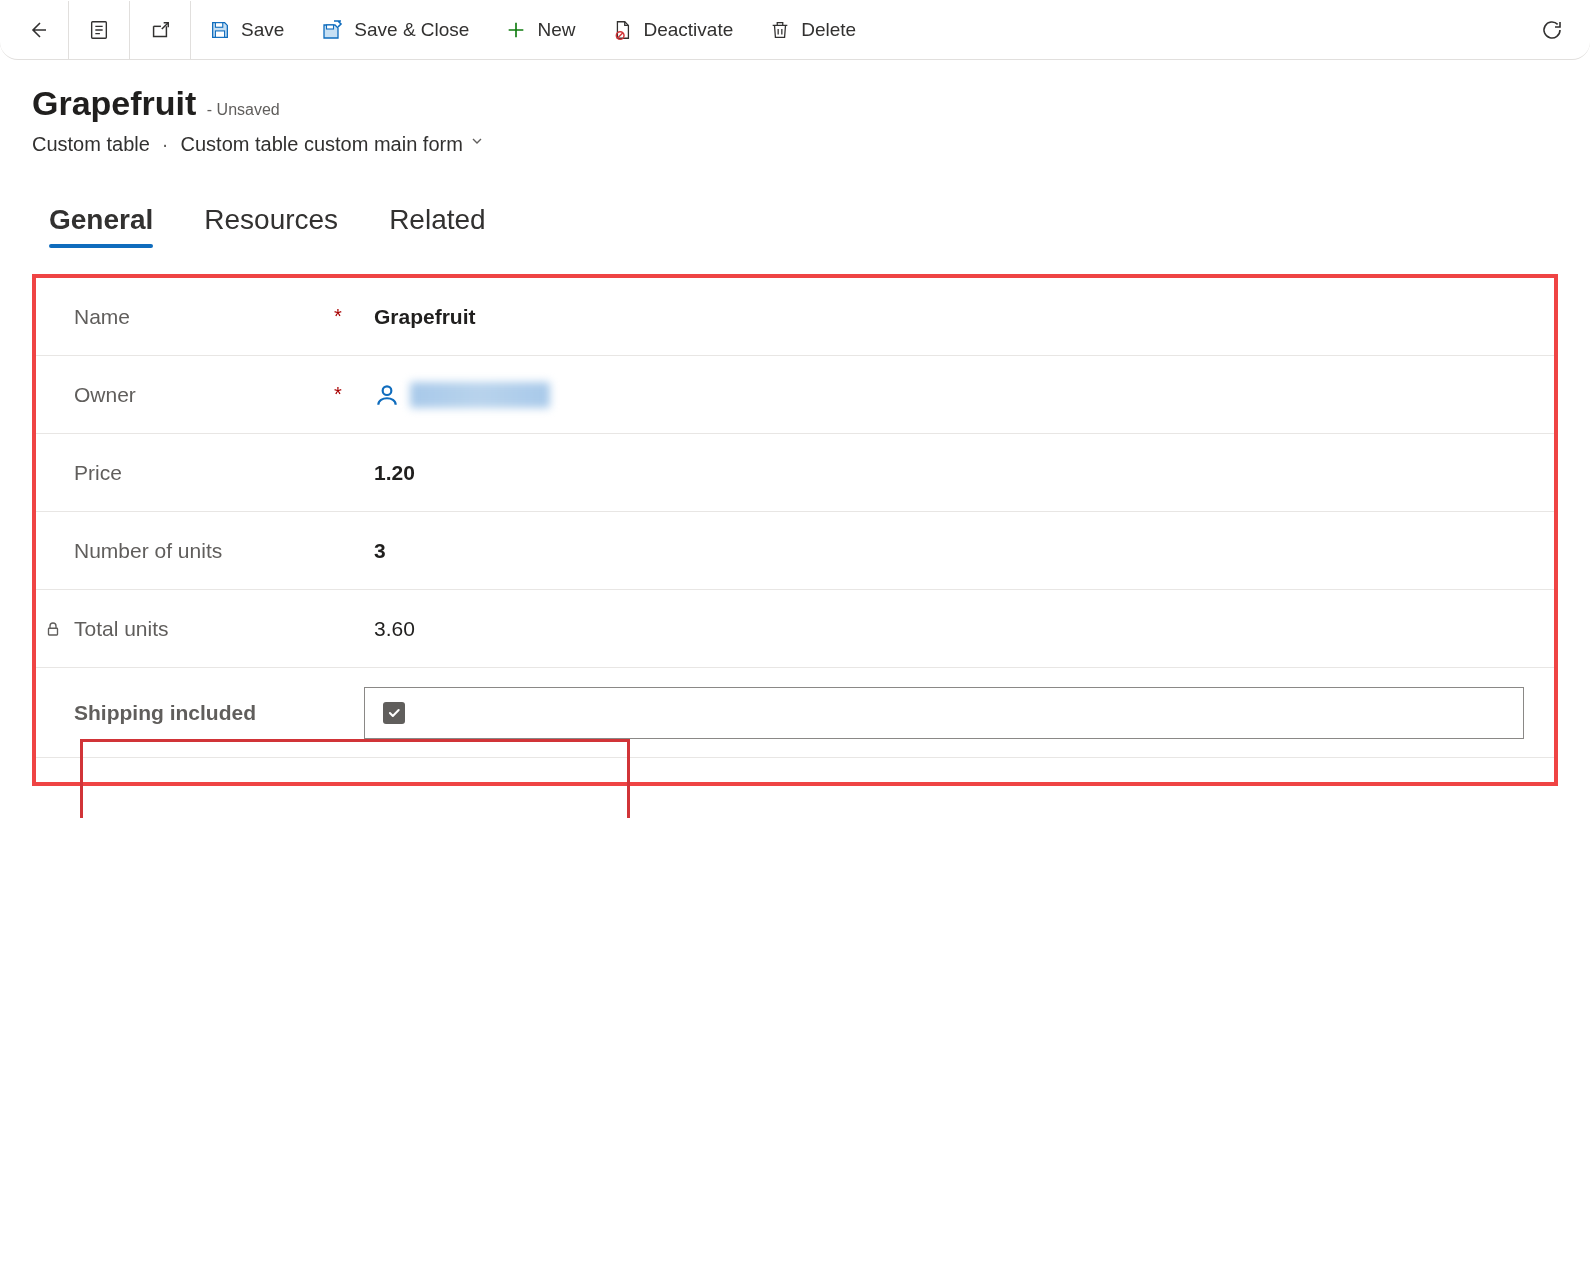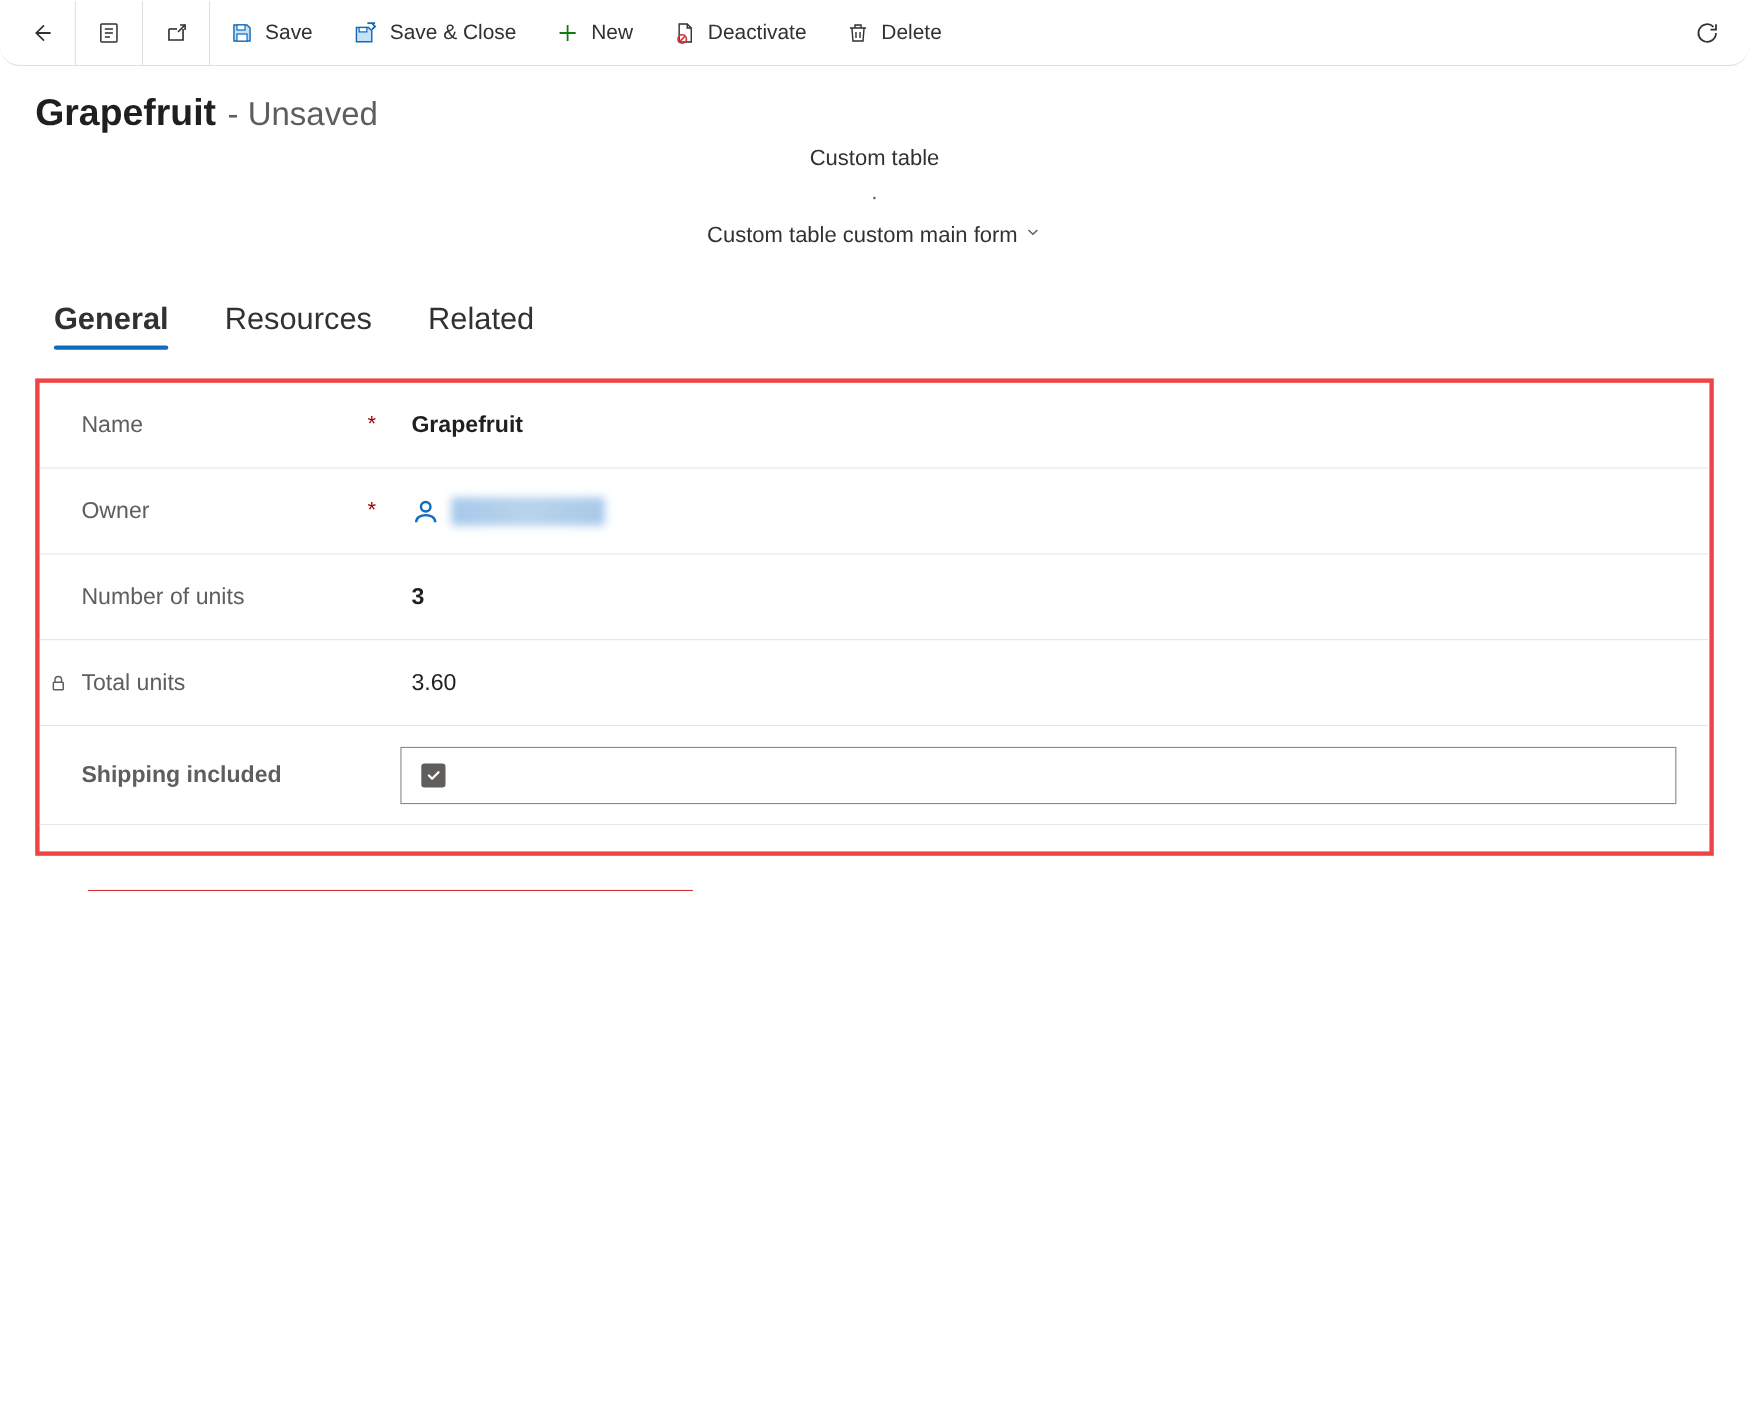--- a/index.html
+++ b/index.html
@@ -45,33 +45,32 @@
     .page-content { padding: 24px 32px 32px 32px; }
 
     .record-header { margin-bottom: 6px; }
     .record-title {
       font-size: 34px;
       font-weight: 600;
       color: #201f1e;
       display: inline;
     }
     .record-status {
-      font-size: 30px;
+      font-size: 16px;
       font-weight: 400;
       color: #605e5c;
       margin-left: 6px;
     }
     .record-subheader {
       display: flex;
       align-items: center;
       gap: 12px;
       margin-top: 10px;
       font-size: 20px;
       color: #323130;
-      flex-direction: column;
     }
     .dot-sep { color: #605e5c; }
     .form-selector { display: flex; align-items: flex-start; gap: 6px; cursor: pointer; }
 
     .tabs {
       display: flex;
       gap: 34px;
       margin-top: 48px;
       border-bottom: none;
     }
@@ -308,20 +307,26 @@
         <span class="icon owner-icon">
           <svg width="26" height="26" viewBox="0 0 24 24" fill="none" stroke="#0f6cbd" stroke-width="2">
             <circle cx="12" cy="8" r="4"></circle>
             <path d="M4 21c0-4 4-6 8-6s8 2 8 6"></path>
           </svg>
         </span>
         <span class="owner-blur"></span>
       </div>
     </div>
 
+    <div class="field-row">
+      <div class="field-icon-col"></div>
+      <div class="field-label-col">Price</div>
+      <div class="field-req-col"></div>
+      <div class="field-value-col">1.20</div>
+    </div>
 
     <div class="field-row">
       <div class="field-icon-col"></div>
       <div class="field-label-col">Number of units</div>
       <div class="field-req-col"></div>
       <div class="field-value-col">3</div>
     </div>
 
     <div class="field-row">
       <div class="field-icon-col">

